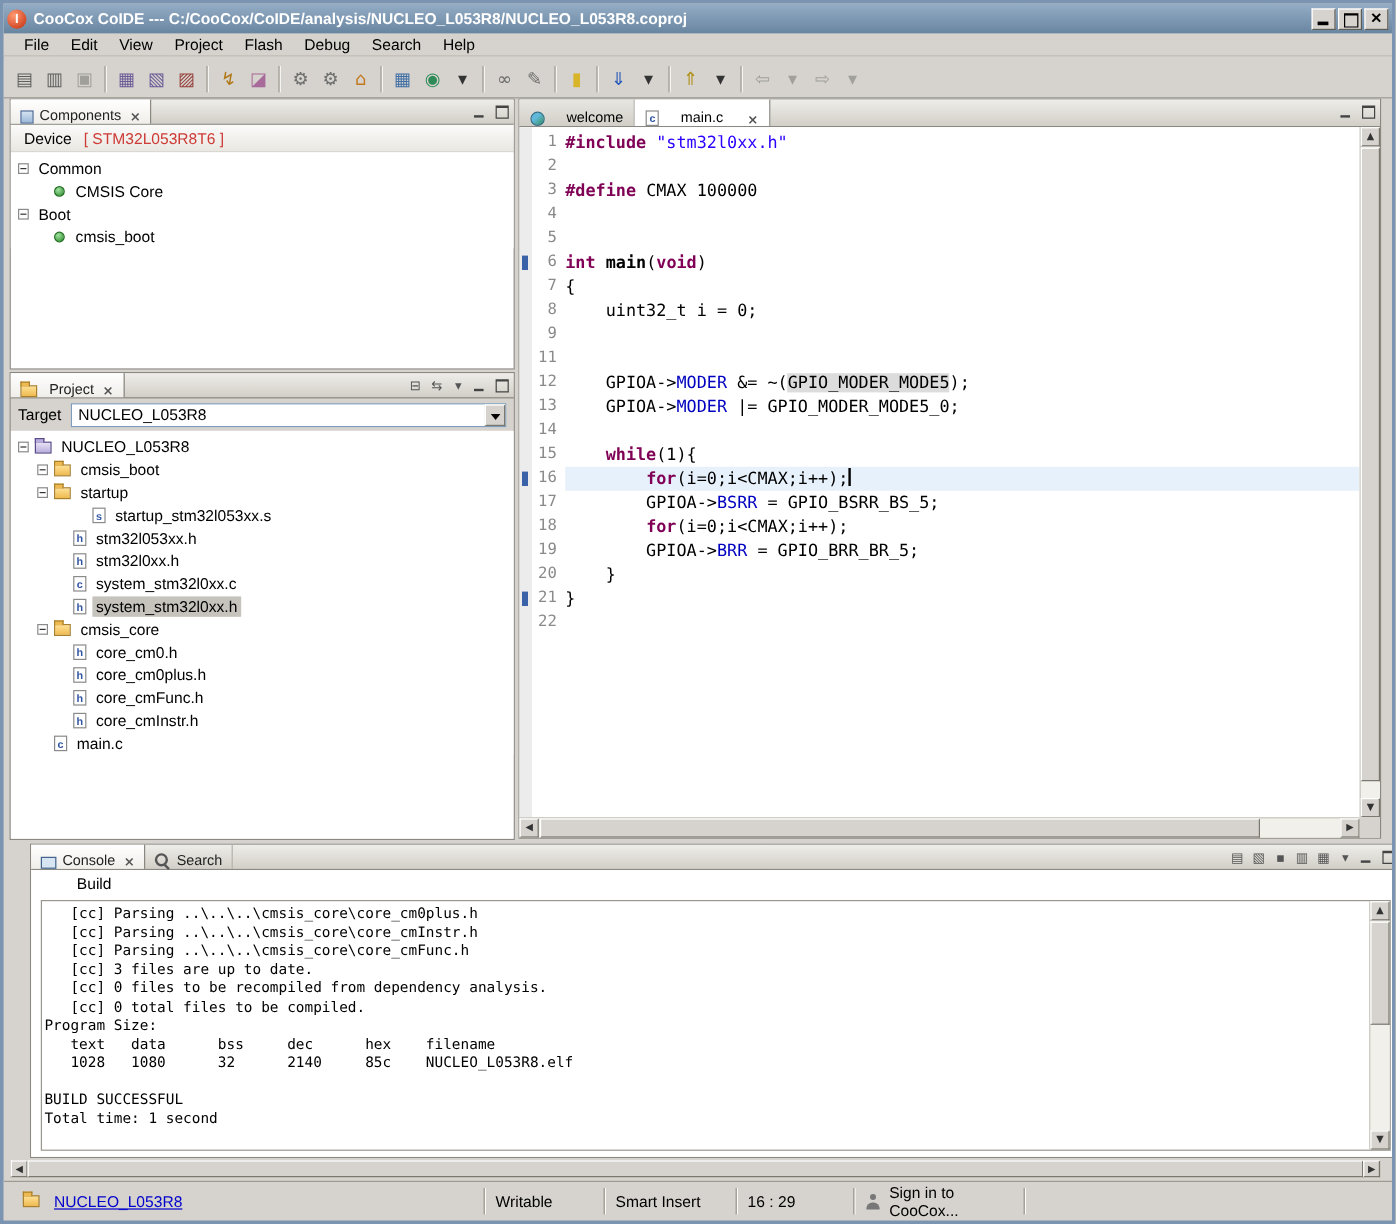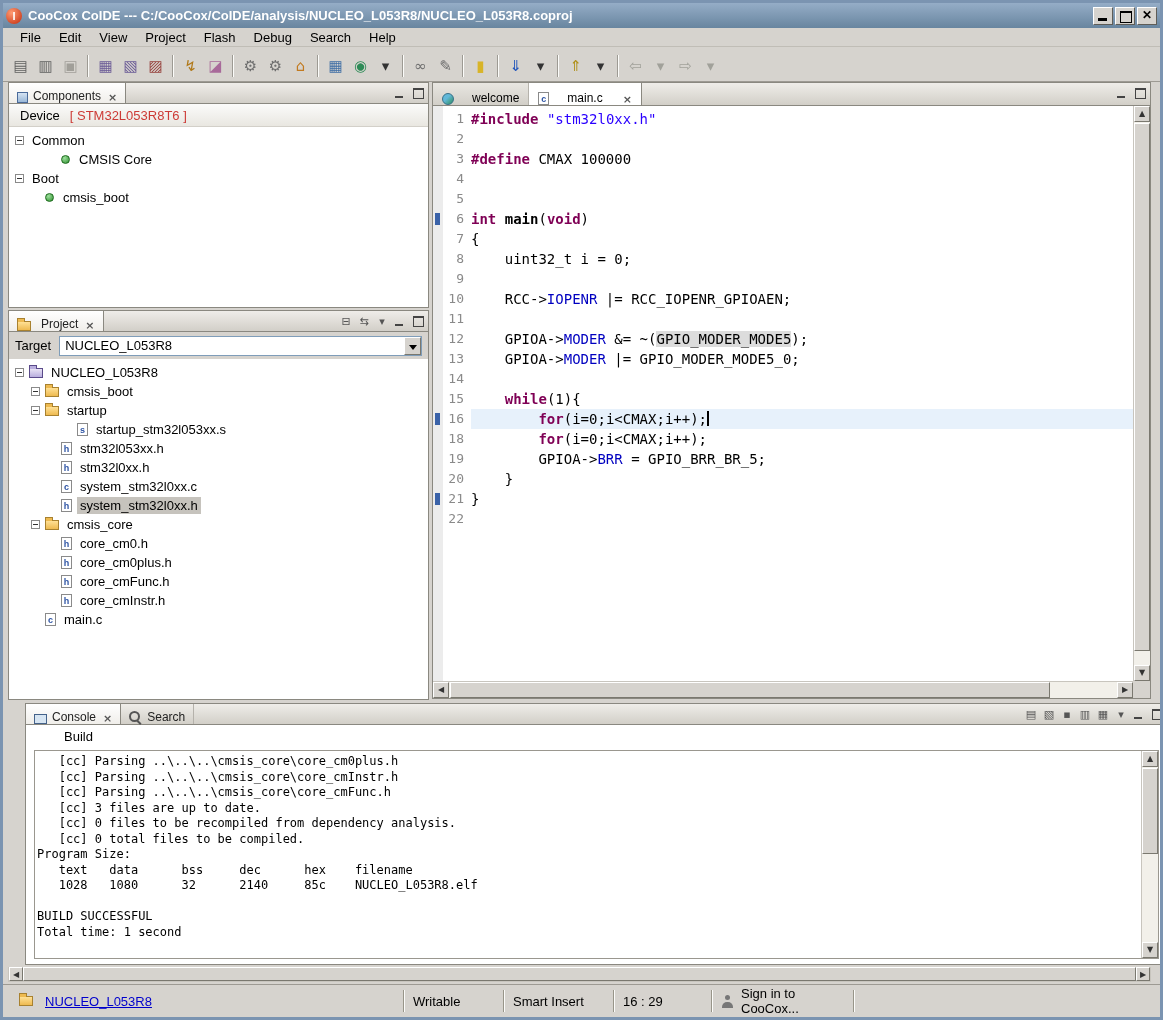--- a/index.html
+++ b/index.html
@@ -245,21 +245,21 @@
     </div>
     <div class="device-row">
       <span>Device</span>
       <span class="device-value">[ STM32L053R8T6 ]</span>
     </div>
     <div class="tree" id="componentsTree">
         <div class="trow" style="padding-left: 6px;">
           <span class="expander"></span>
           <span class="tlabel">Common</span>
         </div>
-        <div class="trow" style="padding-left: 38px;">
+        <div class="trow" style="padding-left: 22px;">
           <span class="exp-spacer"></span>
           <span class="ic ico-bullet"></span>
           <span class="tlabel">CMSIS Core</span>
         </div>
         <div class="trow" style="padding-left: 6px;">
           <span class="expander"></span>
           <span class="tlabel">Boot</span>
         </div>
         <div class="trow" style="padding-left: 22px;">
           <span class="exp-spacer"></span>
@@ -427,25 +427,20 @@
             <span class="lnum">8</span>
             <span class="ctext"><span class="tok-pln">    uint32_t i = 0;</span></span>
           </div>
           <div class="crow">
             <span class="ruler"></span>
             <span class="lnum">9</span>
             <span class="ctext"></span>
           </div>
           <div class="crow">
             <span class="ruler"></span>
-            <span class="lnum">10</span>
-            <span class="ctext"><span class="tok-pln">    RCC-&gt;</span><span class="tok-fld">IOPENR</span><span class="tok-pln"> |= RCC_IOPENR_GPIOAEN;</span></span>
-          </div>
-          <div class="crow">
-            <span class="ruler"></span>
             <span class="lnum">11</span>
             <span class="ctext"></span>
           </div>
           <div class="crow">
             <span class="ruler"></span>
             <span class="lnum">12</span>
             <span class="ctext"><span class="tok-pln">    GPIOA-&gt;</span><span class="tok-fld">MODER</span><span class="tok-pln"> &amp;= ~(</span><span class="tok-occ">GPIO_MODER_MODE5</span><span class="tok-pln">);</span></span>
           </div>
           <div class="crow">
             <span class="ruler"></span>
@@ -461,20 +456,25 @@
             <span class="ruler"></span>
             <span class="lnum">15</span>
             <span class="ctext"><span class="tok-pln">    </span><span class="tok-kw">while</span><span class="tok-pln">(1){</span></span>
           </div>
           <div class="crow">
             <span class="ruler">
               <span class="gmark"></span>
             </span>
             <span class="lnum">16</span>
             <span class="ctext curline"><span class="tok-pln">        </span><span class="tok-kw">for</span><span class="tok-pln">(i=0;i&lt;CMAX;i++);</span><span class="caret"></span></span>
+          </div>
+          <div class="crow">
+            <span class="ruler"></span>
+            <span class="lnum">17</span>
+            <span class="ctext"><span class="tok-pln">        GPIOA-&gt;</span><span class="tok-fld">BSRR</span><span class="tok-pln"> = GPIO_BSRR_BS_5;</span></span>
           </div>
           <div class="crow">
             <span class="ruler"></span>
             <span class="lnum">18</span>
             <span class="ctext"><span class="tok-pln">        </span><span class="tok-kw">for</span><span class="tok-pln">(i=0;i&lt;CMAX;i++);</span></span>
           </div>
           <div class="crow">
             <span class="ruler"></span>
             <span class="lnum">19</span>
             <span class="ctext"><span class="tok-pln">        GPIOA-&gt;</span><span class="tok-fld">BRR</span><span class="tok-pln"> = GPIO_BRR_BR_5;</span></span>

